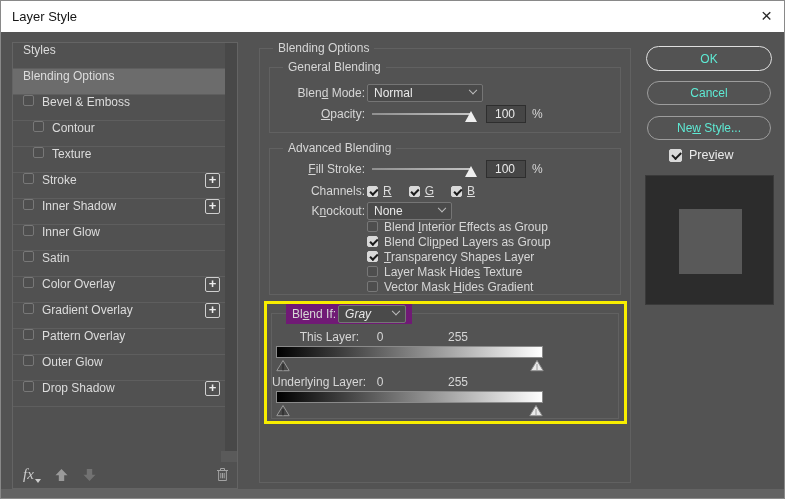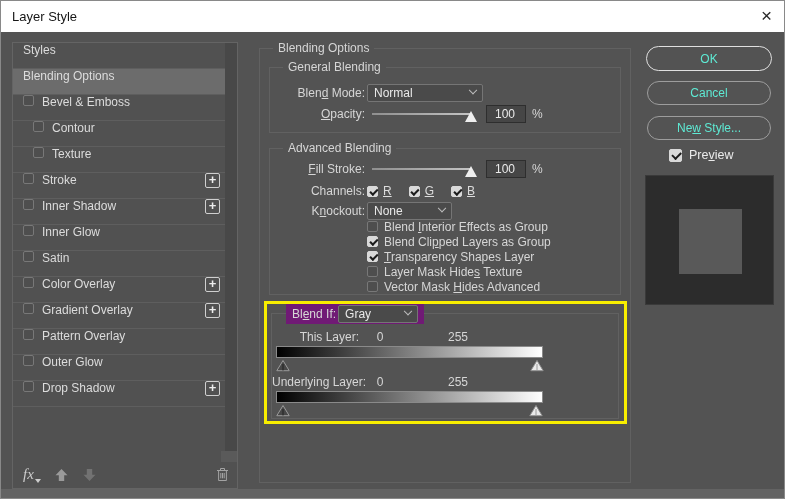--- a/index.html
+++ b/index.html
@@ -49,21 +49,21 @@
   .fs-general  { left: 9px;  top: 18px;  width: 352px; height: 66px; }
   .fs-advanced { left: 9px;  top: 99px;  width: 352px; height: 147px; }
   .fs-blendif  { left: 11px; top: 264px; width: 348px; height: 106px; }
 
   .frow { position: absolute; left: 0; right: 6px; display: flex; align-items: center; height: 20px; }
   .rlabel { width: 95px; text-align: right; flex: none; white-space: nowrap; }
   .mn { text-decoration: underline; text-underline-offset: 1px; }
 
   .dropdown { height: 18px; display: flex; align-items: center; background: #4a4a4a; border: 1px solid #757575; border-radius: 2px; padding: 0 6px; color: #e9e9e9; margin-left: 2px; flex: none; }
   .dd-chev { width: 6px; height: 6px; border-right: 1.6px solid #bdbdbd; border-bottom: 1.6px solid #bdbdbd; transform: rotate(45deg) translate(-2px,-2px); margin-left: auto; }
-  .w116 { width: 116px; } .w85 { width: 85px; } .w57 { width: 80px; }
+  .w116 { width: 116px; } .w85 { width: 85px; } .w57 { width: 68px; font-style: italic; }
 
   .slider { position: relative; width: 98px; height: 2px; background: linear-gradient(90deg,#8f8f8f,#c4c4c4); margin-left: 7px; flex: none; }
   .sl-thumb { position: absolute; right: -7px; top: -2px; width: 0; height: 0; border-left: 6.5px solid transparent; border-right: 6.5px solid transparent; border-bottom: 11px solid #efefef; }
   .valbox { width: 40px; height: 18px; line-height: 16px; background: #464646; border: 1px solid #2e2e2e; padding-left: 8px; margin-left: 16px; color: #eaeaea; flex: none; }
   .pct { margin-left: 6px; }
 
   .ch { display: flex; align-items: center; margin-left: 2px; }
   .ch + .ch { margin-left: 17px; }
   .ch-letter { margin-left: 5px; color: #dcdcdc; }
 
@@ -263,21 +263,21 @@
       <div class="opt-row" style="top:101px">
         <span class="cb checked"></span>
         <span><span></span><span class="mn">T</span><span>ransparency Shapes Layer</span></span>
       </div>
       <div class="opt-row" style="top:116px">
         <span class="cb"></span>
         <span><span>Layer Mask Hide</span><span class="mn">s</span><span> Texture</span></span>
       </div>
       <div class="opt-row" style="top:131px">
         <span class="cb"></span>
-        <span><span>Vector Mask </span><span class="mn">H</span><span>ides Advanced</span></span>
+        <span><span>Vector Mask </span><span class="mn">H</span><span>ides Gradient</span></span>
       </div>
     </div>
 
     <div class="fieldset fs-blendif">
       <div class="bi-legend">
         <span><span>Bl</span><span class="mn">e</span><span>nd If:</span></span>
         <div class="dropdown w57">
           <span>Gray</span>
           <span class="dd-chev"></span>
         </div>

